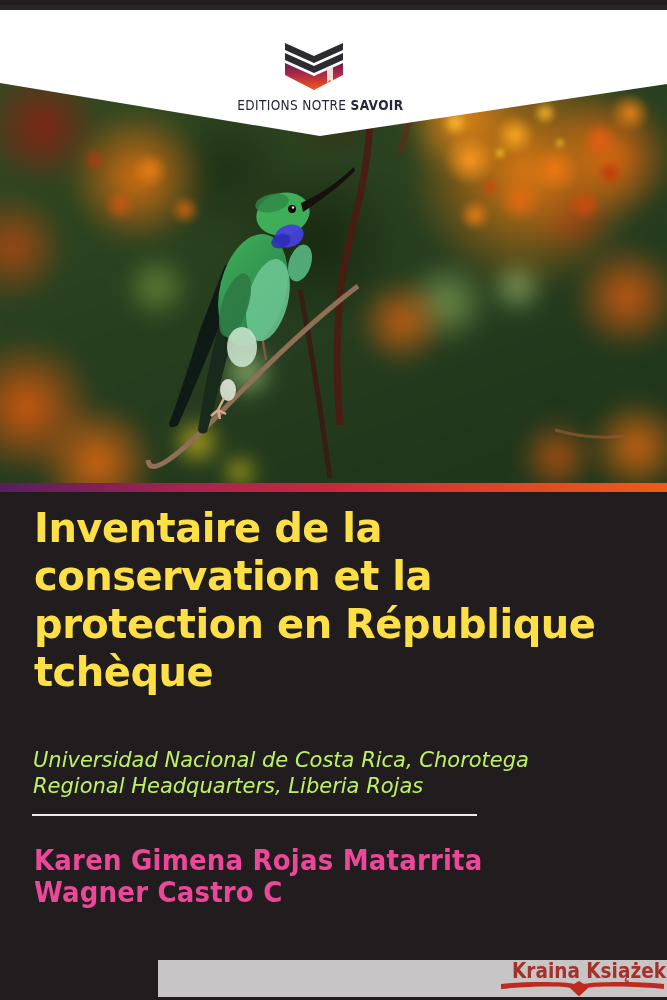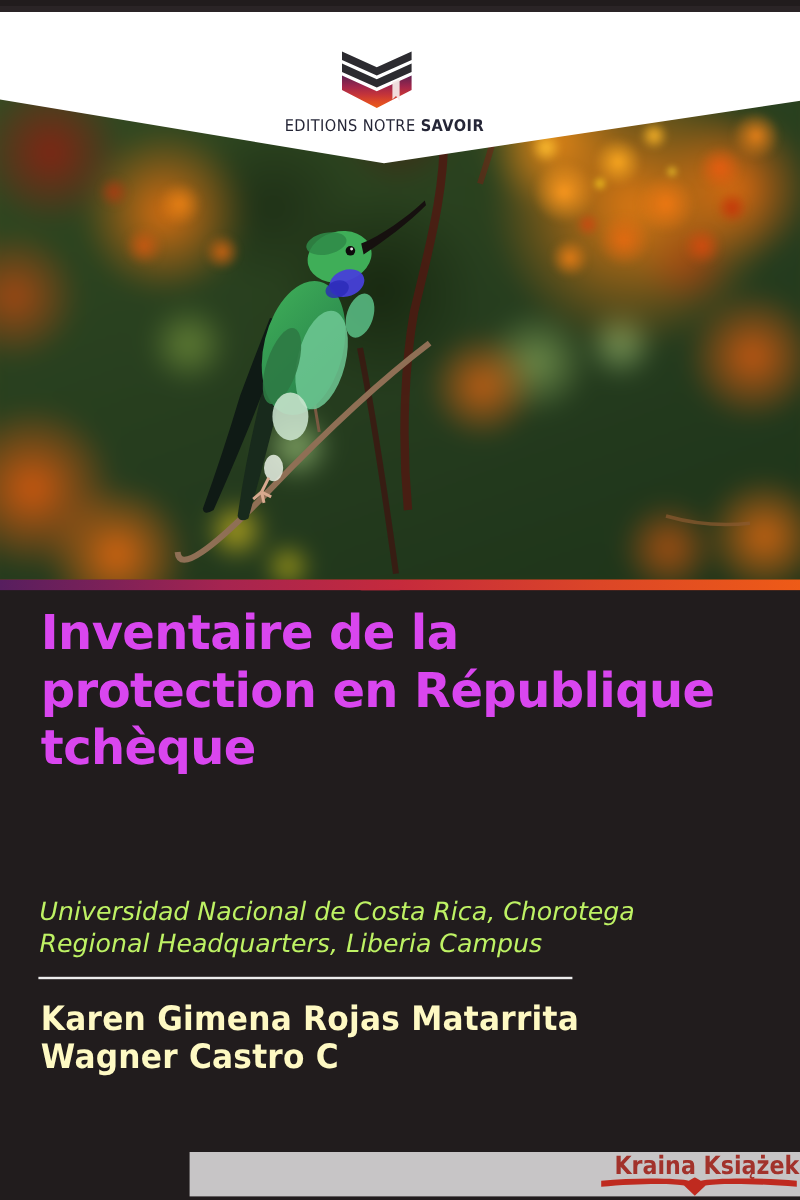--- a/index.html
+++ b/index.html
@@ -77,28 +77,28 @@
   }
   .red-triangle{
     position:absolute;left:299px;top:491px;width:0;height:0;
     border-left:18px solid transparent;border-right:18px solid transparent;
     border-top:11px solid #c22a3e;
   }
   
   .black-section{position:absolute;left:0;top:492px;width:667px;height:508px;background:#211c1d;}
   .title{
     position:absolute;left:34px;top:12px;width:610px;
-    font-size:40px;line-height:48px;font-weight:bold;color:#d946ef;letter-spacing:-.5px;
+    font-size:40px;line-height:48px;font-weight:bold;color:#fde047;letter-spacing:-.5px;
   }
   .subtitle{
     position:absolute;left:33px;top:255px;width:600px;
     font-size:21px;line-height:26px;font-style:italic;color:#bef264;
   }
   .divider{position:absolute;left:32px;top:322px;width:445px;height:2px;background:#ececec;}
-  .authors{position:absolute;left:34px;top:341px;width:600px;color:#fef9c3;}
+  .authors{position:absolute;left:34px;top:353px;width:600px;color:#ec4899;}
   .author-line{
     font-size:28px;line-height:32px;font-weight:bold;letter-spacing:.2px;
     transform:scaleX(.93);transform-origin:left center;white-space:nowrap;
   }
   
   .watermark-band{
     position:absolute;left:158px;top:468px;width:509px;height:37px;background:#c7c5c6;
   }
   .kraina{
     position:absolute;right:1px;top:0;text-align:right;
@@ -186,26 +186,27 @@
       </span>
     </div>
   </div>
 
   <div class="red-strip"></div>
   <div class="red-triangle"></div>
 
   <div class="black-section">
     <div class="title">
       <div>Inventaire de la</div>
+      <div>conservation et la</div>
       <div>protection en République</div>
       <div>tchèque</div>
     </div>
     <div class="subtitle">
       <div>Universidad Nacional de Costa Rica, Chorotega</div>
-      <div>Regional Headquarters, Liberia Campus</div>
+      <div>Regional Headquarters, Liberia Rojas</div>
     </div>
     <div class="divider"></div>
     <div class="authors">
       <div class="author-line">Karen Gimena Rojas Matarrita</div>
       <div class="author-line">Wagner Castro C</div>
     </div>
     <div class="watermark-band">
       <div class="kraina">
         <span class="inner">Kraina Książek</span>
       </div>

